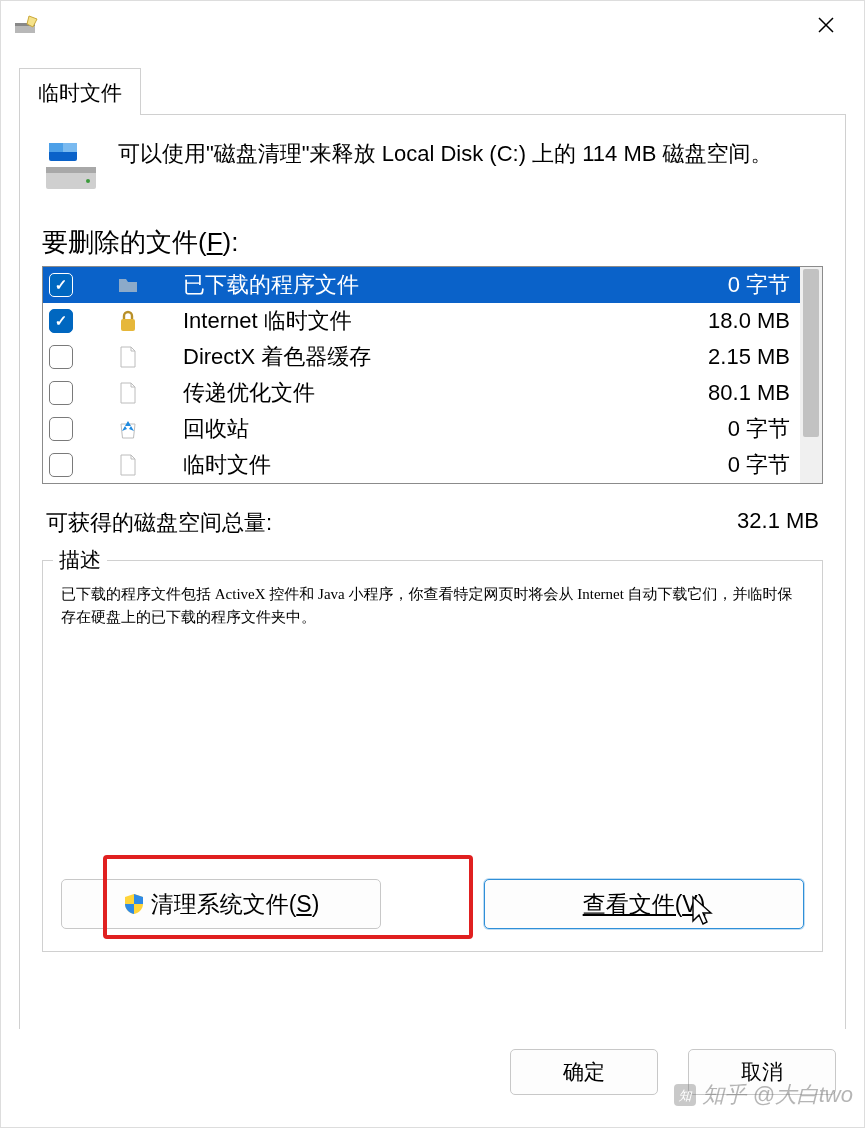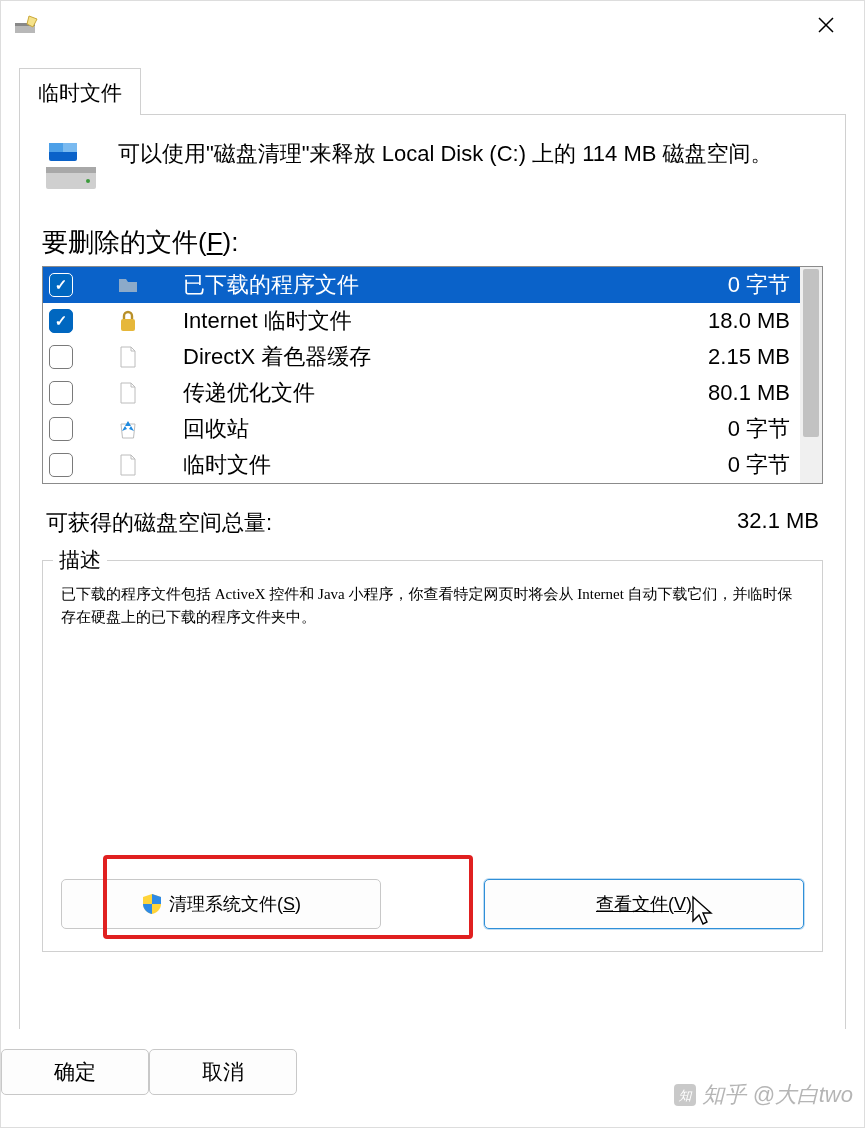--- a/index.html
+++ b/index.html
@@ -109,36 +109,36 @@
     border: 1px solid #d0d0d0; margin-top: 22px;
     padding: 18px 18px 32px 18px; position: relative; height: 392px;
   }
   .legend {
     position: absolute; top: -15px; left: 10px; background: #fff;
     padding: 0 6px; font-size: 21px;
   }
   .desc-text { font-size: 15px; line-height: 1.56; margin-top: 4px; font-family: Liberation Serif, serif; }
   .btn {
     height: 50px; border: 1px solid #c8c8c8; border-radius: 5px;
-    background: #fdfdfd; font-size: 18px; display: flex;
+    background: #fdfdfd; font-size: 23px; display: flex;
     align-items: center; justify-content: center; gap: 6px;
     font-family: inherit; cursor: pointer;
   }
   .btn.hl { border-color: #2f8fd8; box-shadow: 0 0 0 1px rgba(47,143,216,.3); text-decoration: underline; }
   .btn-row-inner {
     position: absolute; left: 18px; right: 18px; bottom: 22px;
     display: flex; justify-content: space-between; gap: 30px;
   }
   .btn-row-inner .btn { width: 320px; }
   .redbox {
     position: absolute; border: 4px solid #e02020; border-radius: 4px;
     left: 60px; bottom: 12px; width: 370px; height: 84px; pointer-events: none;
   }
   .footer {
-    display: flex; 
+    display: flex; justify-content: flex-end; gap: 30px;
     padding: 20px 28px 0 0;
     height: 98px;
   }
   .footer .btn { width: 148px; height: 46px; font-size: 21px; }
   .watermark {
     position: absolute; right: 12px; bottom: 18px; font-size: 22px;
     color: rgba(120,120,120,.55); font-style: italic;
     display: flex; align-items: center; gap: 6px; pointer-events: none;
   }
   .cursor {

